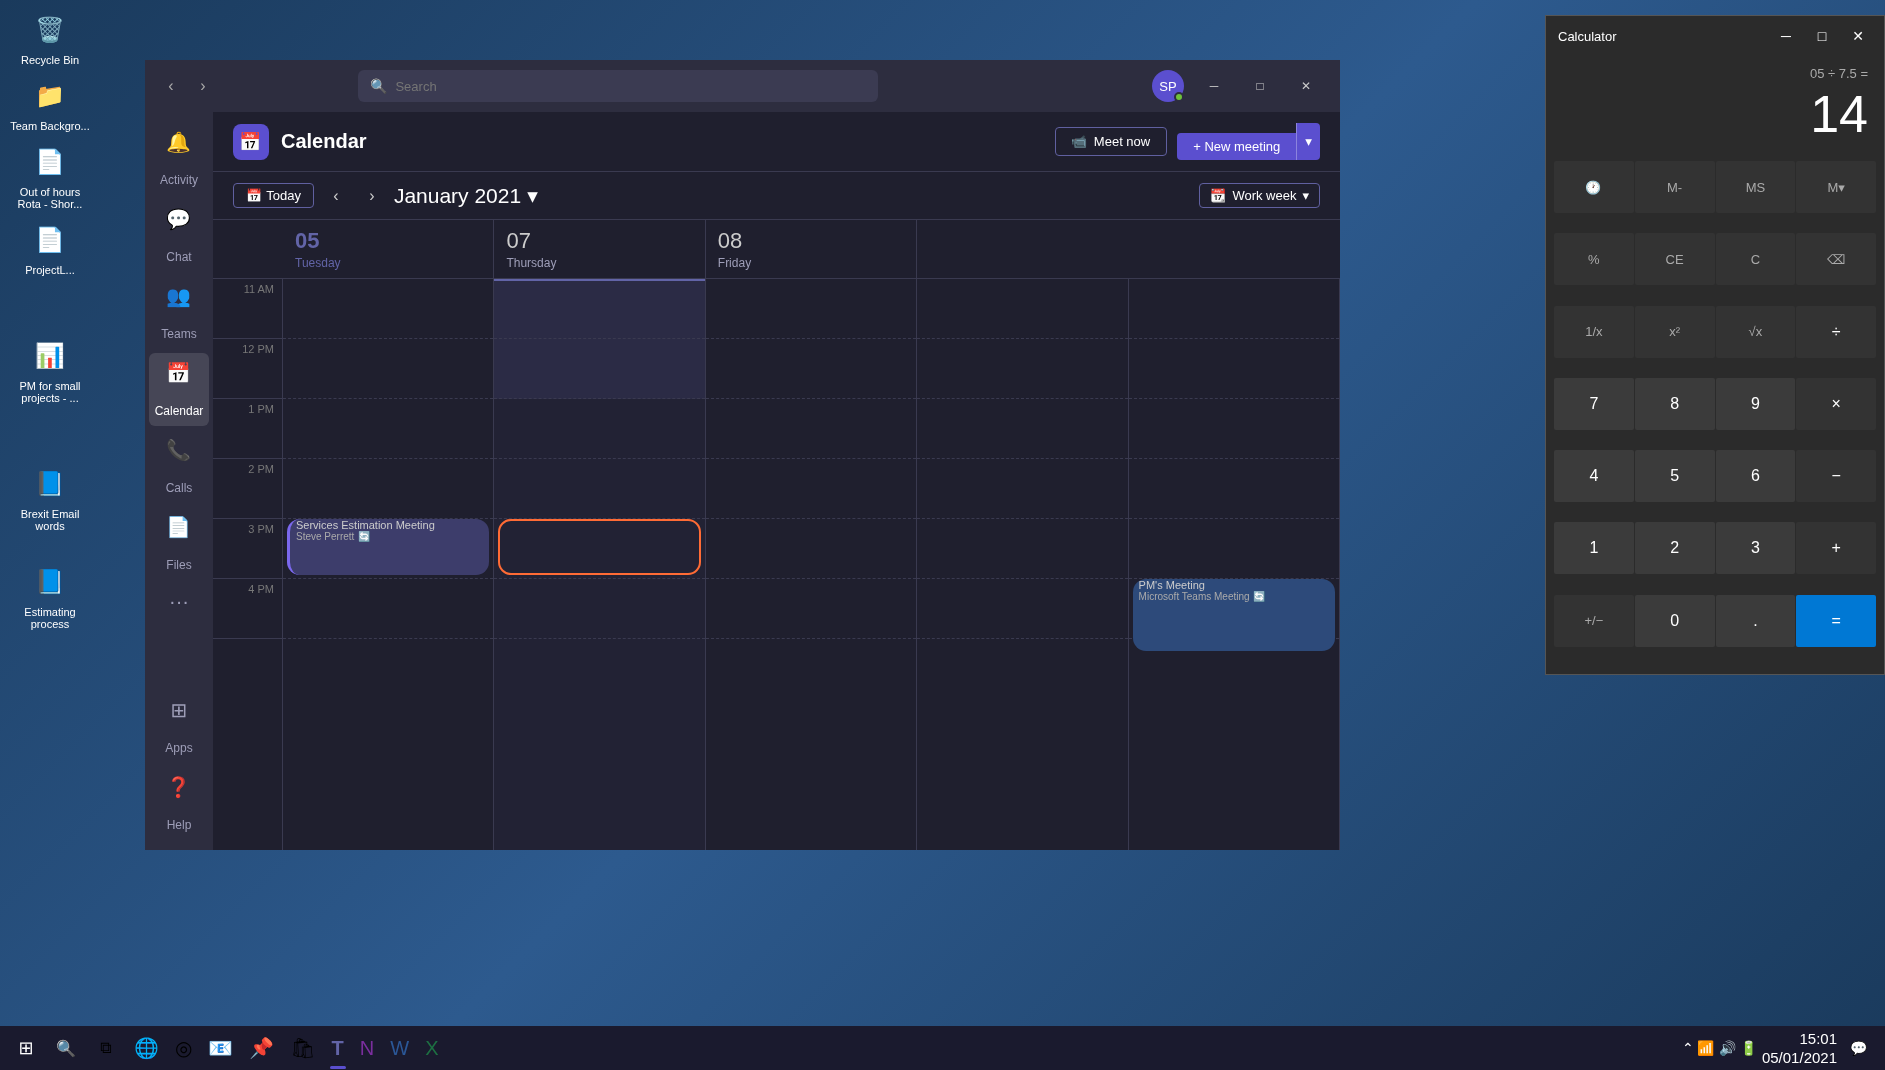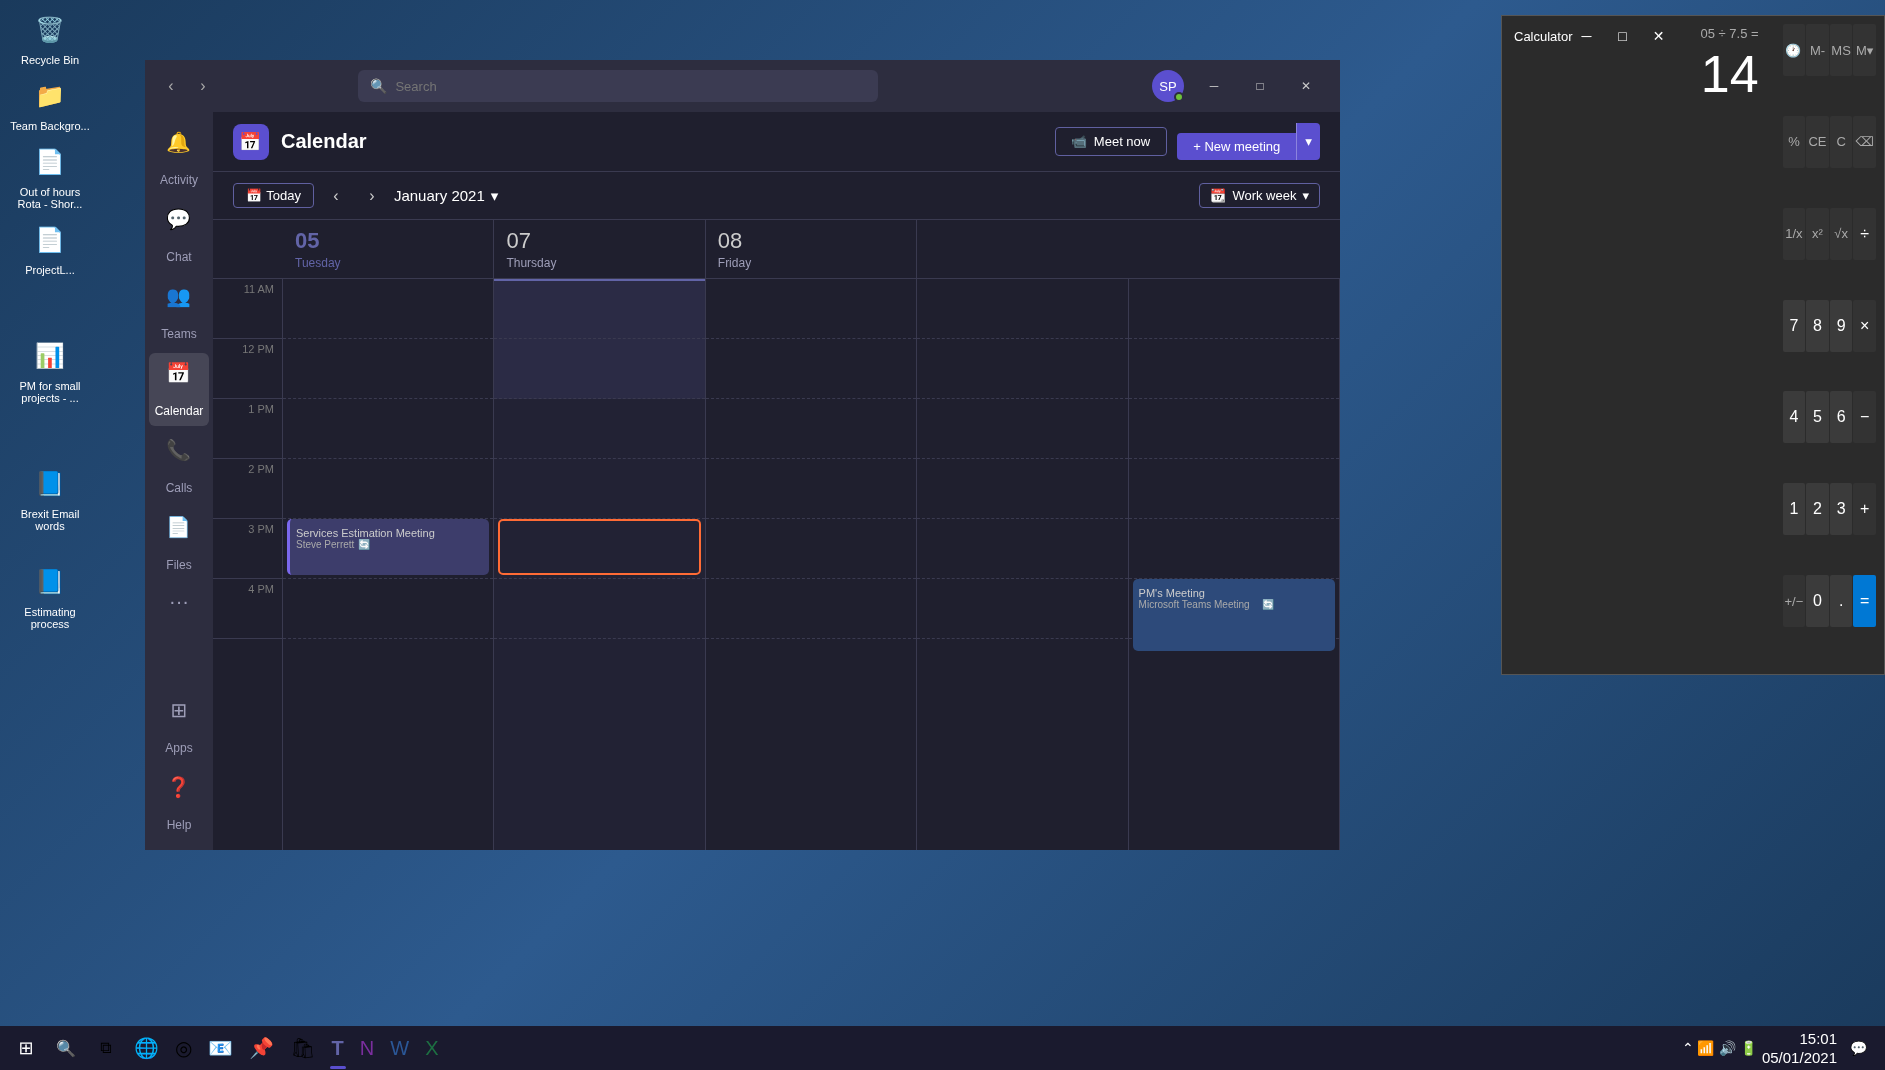--- a/index.html
+++ b/index.html
@@ -46,25 +46,26 @@
       align-items: center;
       justify-content: center;
       font-size: 24px;
     }
 
     
     .calculator-window {
       position: absolute;
       top: 15px;
       right: 0;
-      width: 384px;
+      width: 340px;
       height: 660px;
       background: #2b2b2b;
       border: 1px solid #555;
       display: flex;
+      flex-direction: column;
     }
     .calc-titlebar {
       display: flex;
       align-items: center;
       justify-content: space-between;
       padding: 8px 12px;
       background: #2b2b2b;
       height: 40px;
     }
     .calc-title {
@@ -376,21 +377,21 @@
       justify-content: center;
       color: #ccc;
       cursor: pointer;
       border-radius: 4px;
     }
     .cal-month-title {
       display: flex;
       align-items: center;
       gap: 6px;
       color: white;
-      font-size: 15px;
+      font-size: 21px;
       font-weight: 500;
       cursor: pointer;
     }
     .cal-view-select {
       margin-left: auto;
       display: flex;
       align-items: center;
       gap: 6px;
       color: white;
       font-size: 13px;
@@ -463,22 +464,22 @@
     }
     .cal-cell {
       height: 60px;
       border-bottom: 1px dashed #3a3a50;
       position: relative;
     }
     .cal-event {
       position: absolute;
       left: 4px;
       right: 4px;
-      border-radius: 5px;
-      padding: 8px 6px;
+      border-radius: 13px;
+      padding: 0 6px;
       font-size: 11px;
       cursor: pointer;
       overflow: hidden;
     }
     .cal-event.services-meeting {
       background: #3d3d6b;
       border-left: 3px solid #7b68ee;
       color: #ccc;
       top: 0;
       height: 56px;
@@ -867,21 +868,21 @@
 
           <div class="cal-day-col">
             <div class="cal-cell"></div>
             <div class="cal-cell"></div>
             <div class="cal-cell"></div>
             <div class="cal-cell"></div>
             <div class="cal-cell"></div>
             <div class="cal-cell" style="position:relative;">
               <div class="cal-event pm-meeting">
                 <div style="font-weight:500; font-size:11px;">PM's Meeting</div>
-                <div style="font-size:10px; color:#aaa; display:flex; align-items:center; gap:13px;">
+                <div style="font-size:10px; color:#aaa; display:flex; align-items:center; gap:4px;">
                   <span>Microsoft Teams Meeting</span>
                   <span>🔄</span>
                 </div>
               </div>
             </div>
           </div>
         </div>
       </div>
     </div>
   </div>

